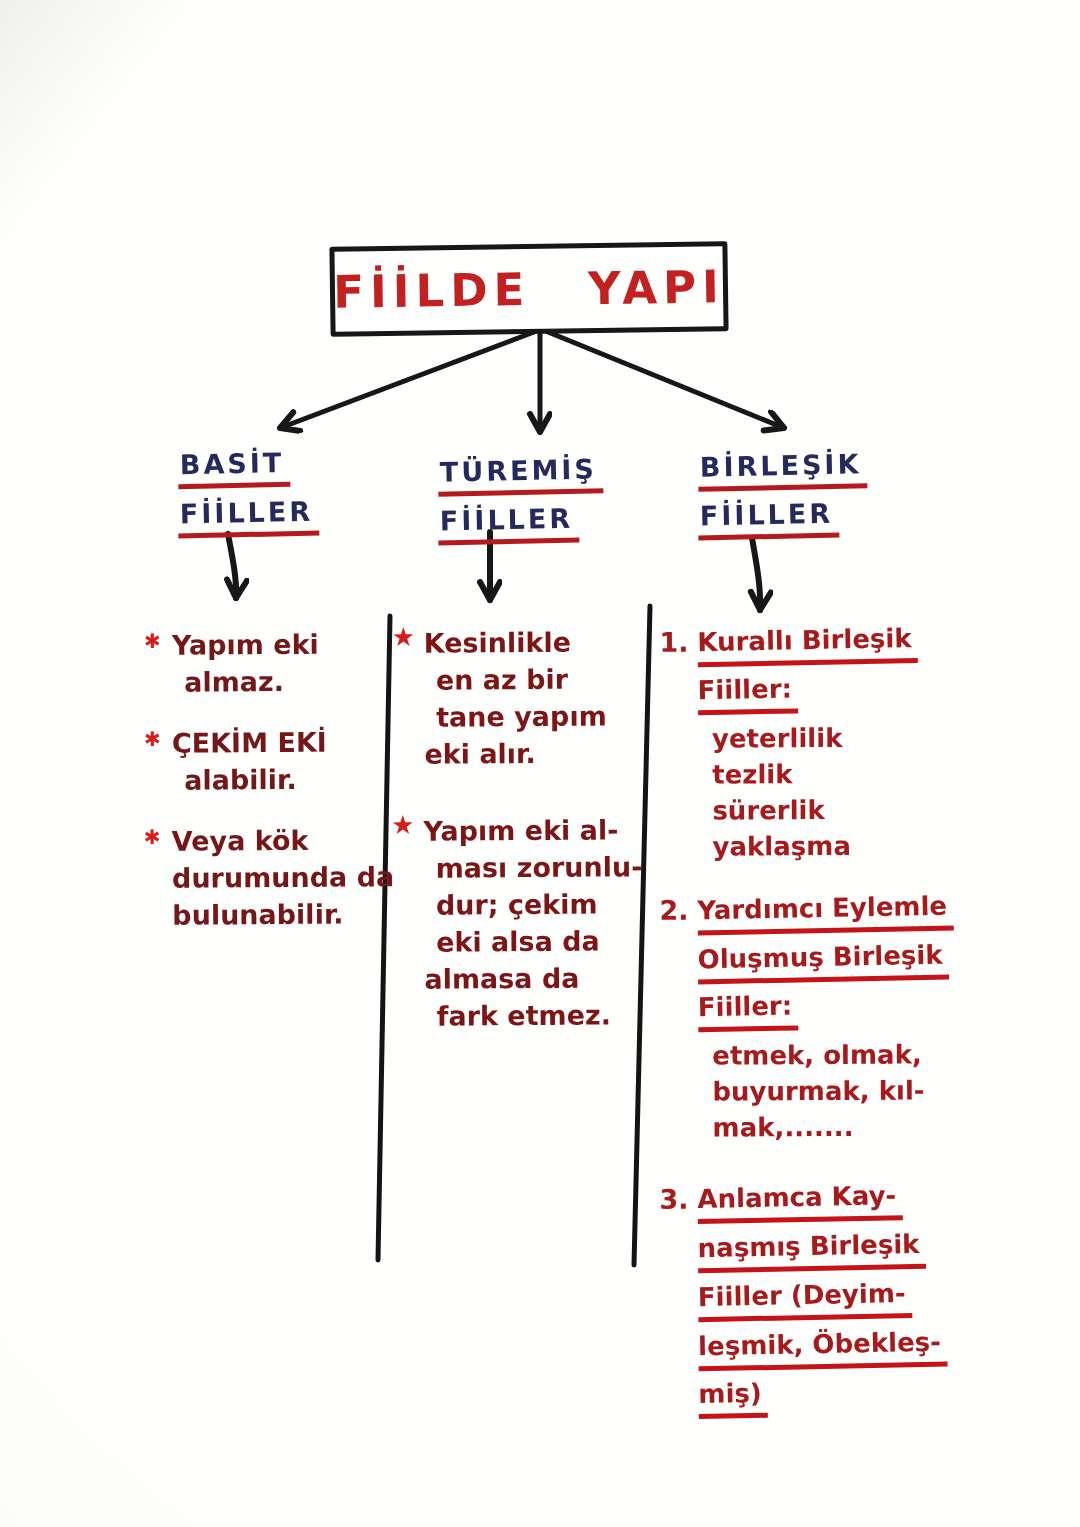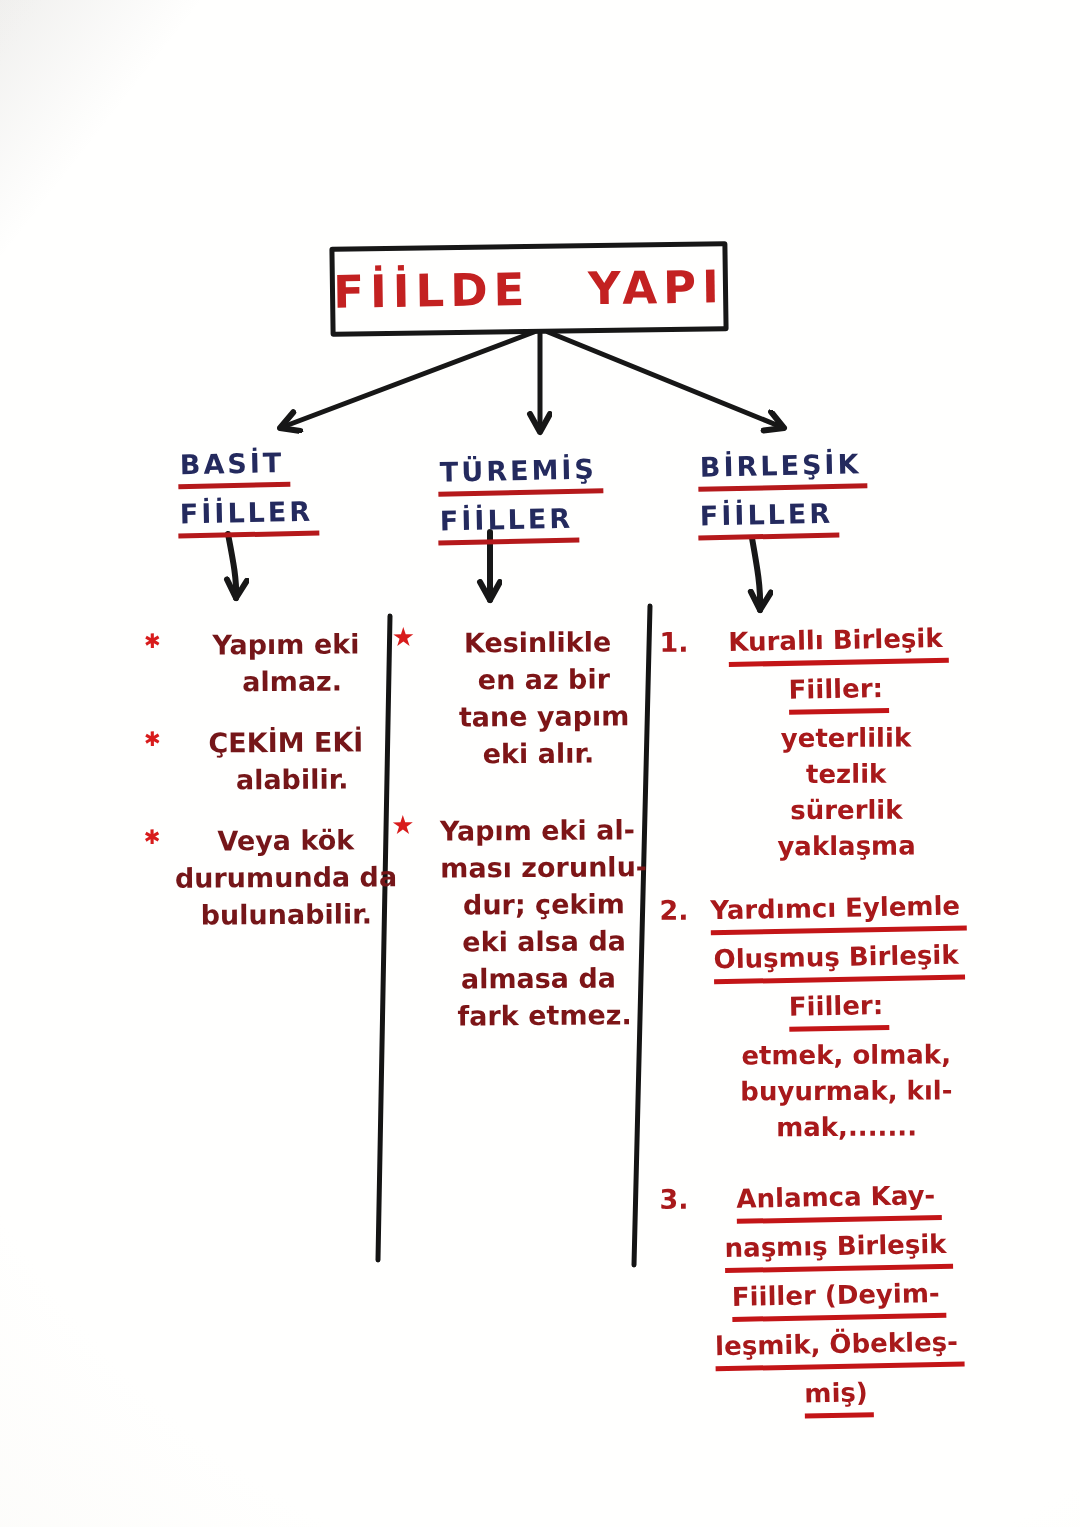--- a/index.html
+++ b/index.html
@@ -8,21 +8,20 @@
     background:#e9e7e3;
   }
   .paper{
     position:relative;
     width:1080px;height:1527px;
     margin:0 auto;
     overflow:hidden;
     background:
       linear-gradient(128deg, rgba(110,105,98,0.10) 0%, rgba(110,105,98,0) 9%),
       radial-gradient(140% 115% at 62% 42%, #fffffe 55%, #f6f4f0 100%);
-    text-align: center;
   }
   svg.connectors{position:absolute;left:0;top:0;z-index:1;}
 
   
   .title-box{
     position:absolute;left:330px;top:244px;width:388px;height:80px;
     border:5px solid #171717;border-radius:3px;
     background:#fffffe;
     display:flex;align-items:center;justify-content:center;
     transform:rotate(-0.8deg);

